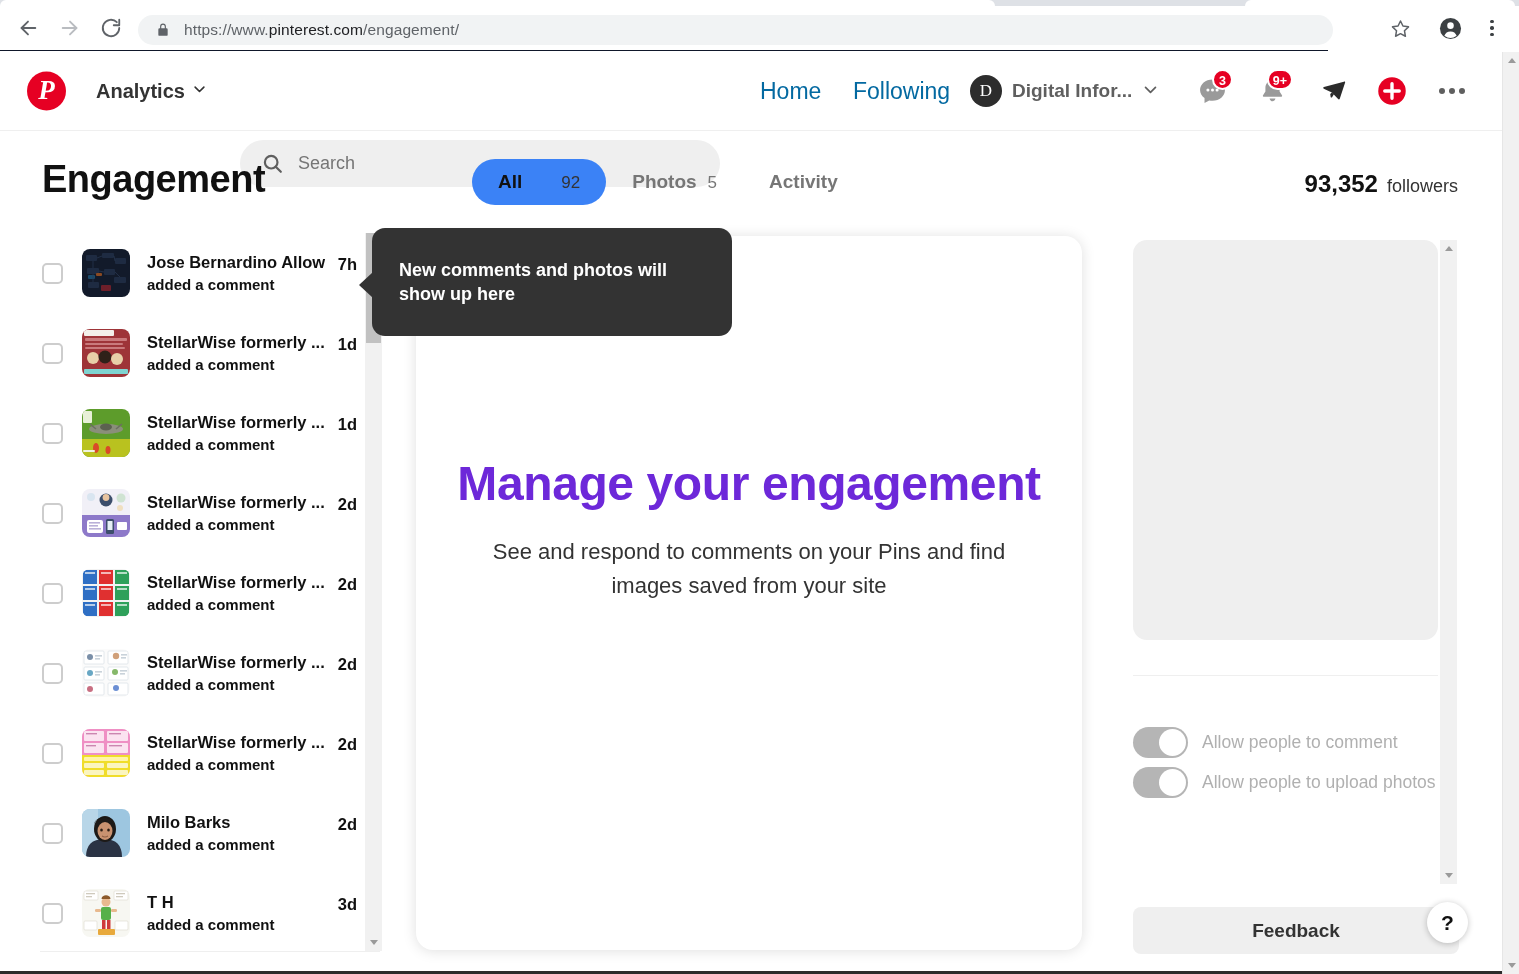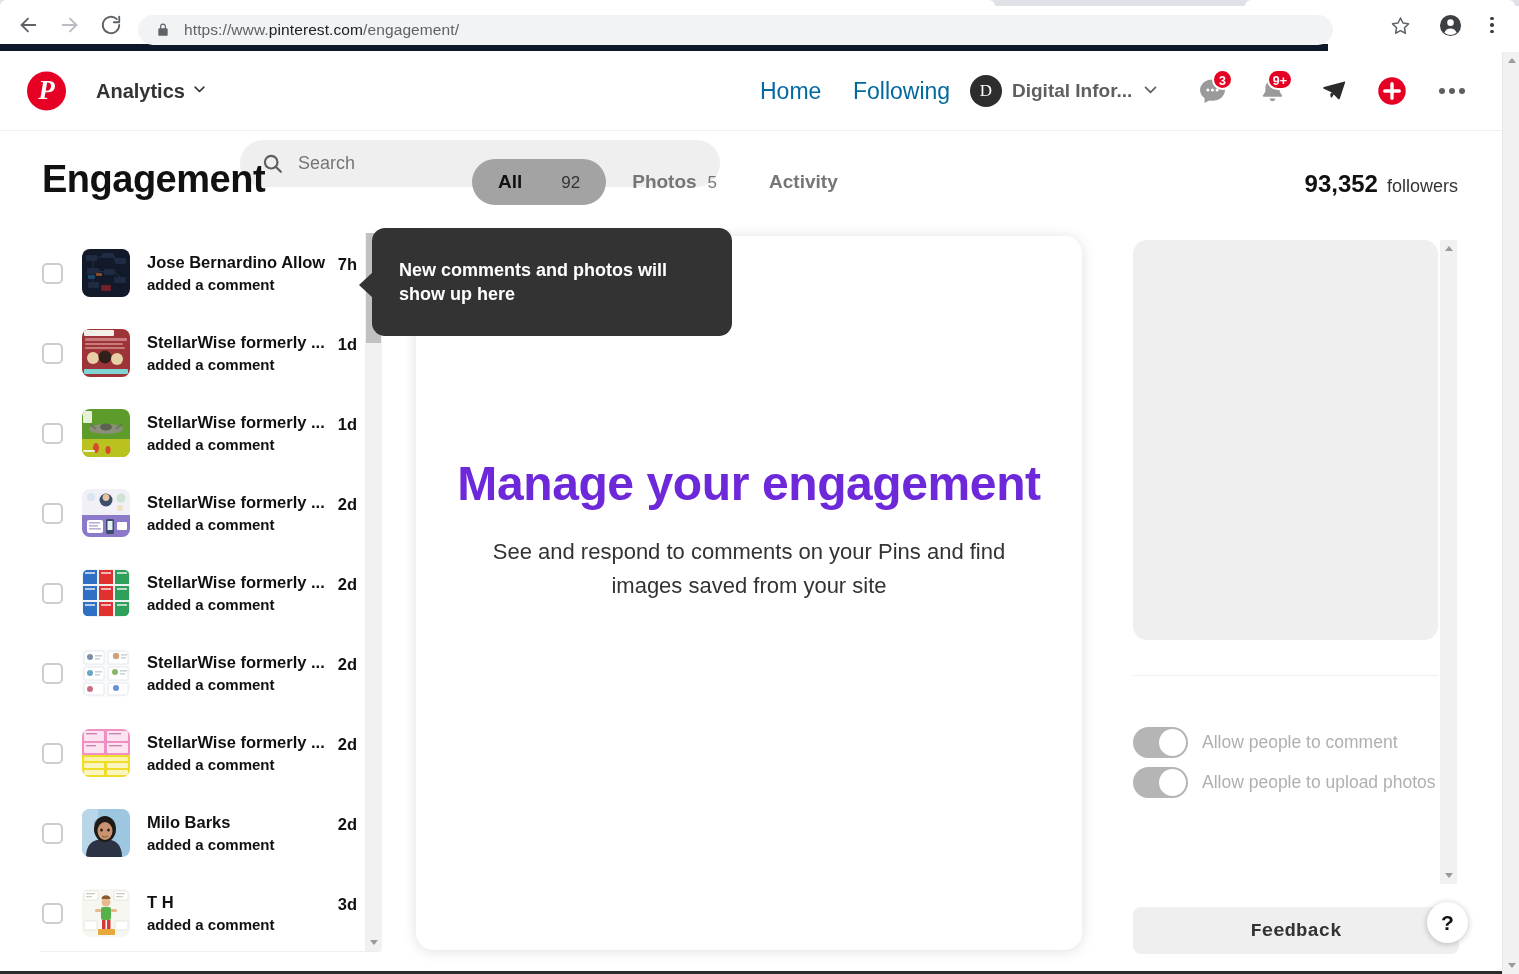--- a/index.html
+++ b/index.html
@@ -19,21 +19,21 @@
   .tab-frag {
     position: absolute; top: 0; height: 6px;
     background: #ffffff; border-radius: 8px 8px 0 0;
   }
   #tab-frag-1 { left: 0px;    width: 995px; }
   #tab-frag-2 { left: 1245px; width: 270px; }
 
   #browser-toolbar {
     position: absolute; left: 0; top: 6px; width: 1328px; height: 45px;
     background: #ffffff;
-    border-bottom: 7px solid #0f172a;
+    border-bottom: 1px solid #0f172a;
   }
   .nav-btn {
     position: absolute; top: 50%; transform: translateY(-50%);
     width: 30px; height: 30px;
     display: flex; align-items: center; justify-content: center;
     color: #5f6368;
   }
   #back-button    { left: 13px; }
   #forward-button { left: 55px; }
   #reload-button  { left: 96px; }
@@ -155,21 +155,21 @@
     font-size: 38px; font-weight: 700; color: #111111; letter-spacing: -0.5px;
   }
   #tabs-row {
     position: absolute; left: 472px; top: 159px;
     display: flex; align-items: center; gap: 0px;
   }
   .eng-tab {
     display: flex; align-items: baseline; gap: 11px;
     padding: 12px 26px; border-radius: 26px; cursor: pointer;
   }
-  .eng-tab.active { background: #a3a3a3; gap: 39px; }
+  .eng-tab.active { background: #3b82f6; gap: 39px; }
   .eng-tab .t-label { font-size: 19px; font-weight: 700; color: #767676; }
   .eng-tab.active .t-label { color: #111111; }
   .eng-tab .t-count { font-size: 17px; font-weight: 400; color: #767676; }
   .eng-tab.active .t-count { color: #333333; }
 
   #followers-block {
     position: absolute; right: 61px; top: 170px;
     display: flex; align-items: baseline; gap: 9px;
   }
   #followers-count { font-size: 24px; font-weight: 700; color: #111111; }
@@ -280,21 +280,21 @@
   .toggle-switch .knob {
     position: absolute; right: 2px; top: 2px; width: 27px; height: 27px;
     border-radius: 50%; background: #ffffff;
   }
   .toggle-label { font-size: 17.5px; font-weight: 400; color: #b0b0b0; white-space: nowrap; }
 
   #feedback-button {
     position: absolute; left: 0; top: 667px; width: 326px; height: 47px;
     background: #efefef; border-radius: 8px; border: none;
     display: flex; align-items: center; justify-content: center;
-    font-family: Liberation Mono, monospace;
+    font-family: Liberation Sans, sans-serif;
     font-size: 19px; font-weight: 700; color: #333333; cursor: pointer;
   }
   #help-button {
     position: absolute; left: 1427px; top: 902px;
     width: 41px; height: 41px; border-radius: 50%;
     background: #ffffff; box-shadow: 0 1px 6px rgba(0,0,0,0.24);
     display: flex; align-items: center; justify-content: center;
     font-size: 21px; font-weight: 700; color: #111111; cursor: pointer; z-index: 30;
   }
 

